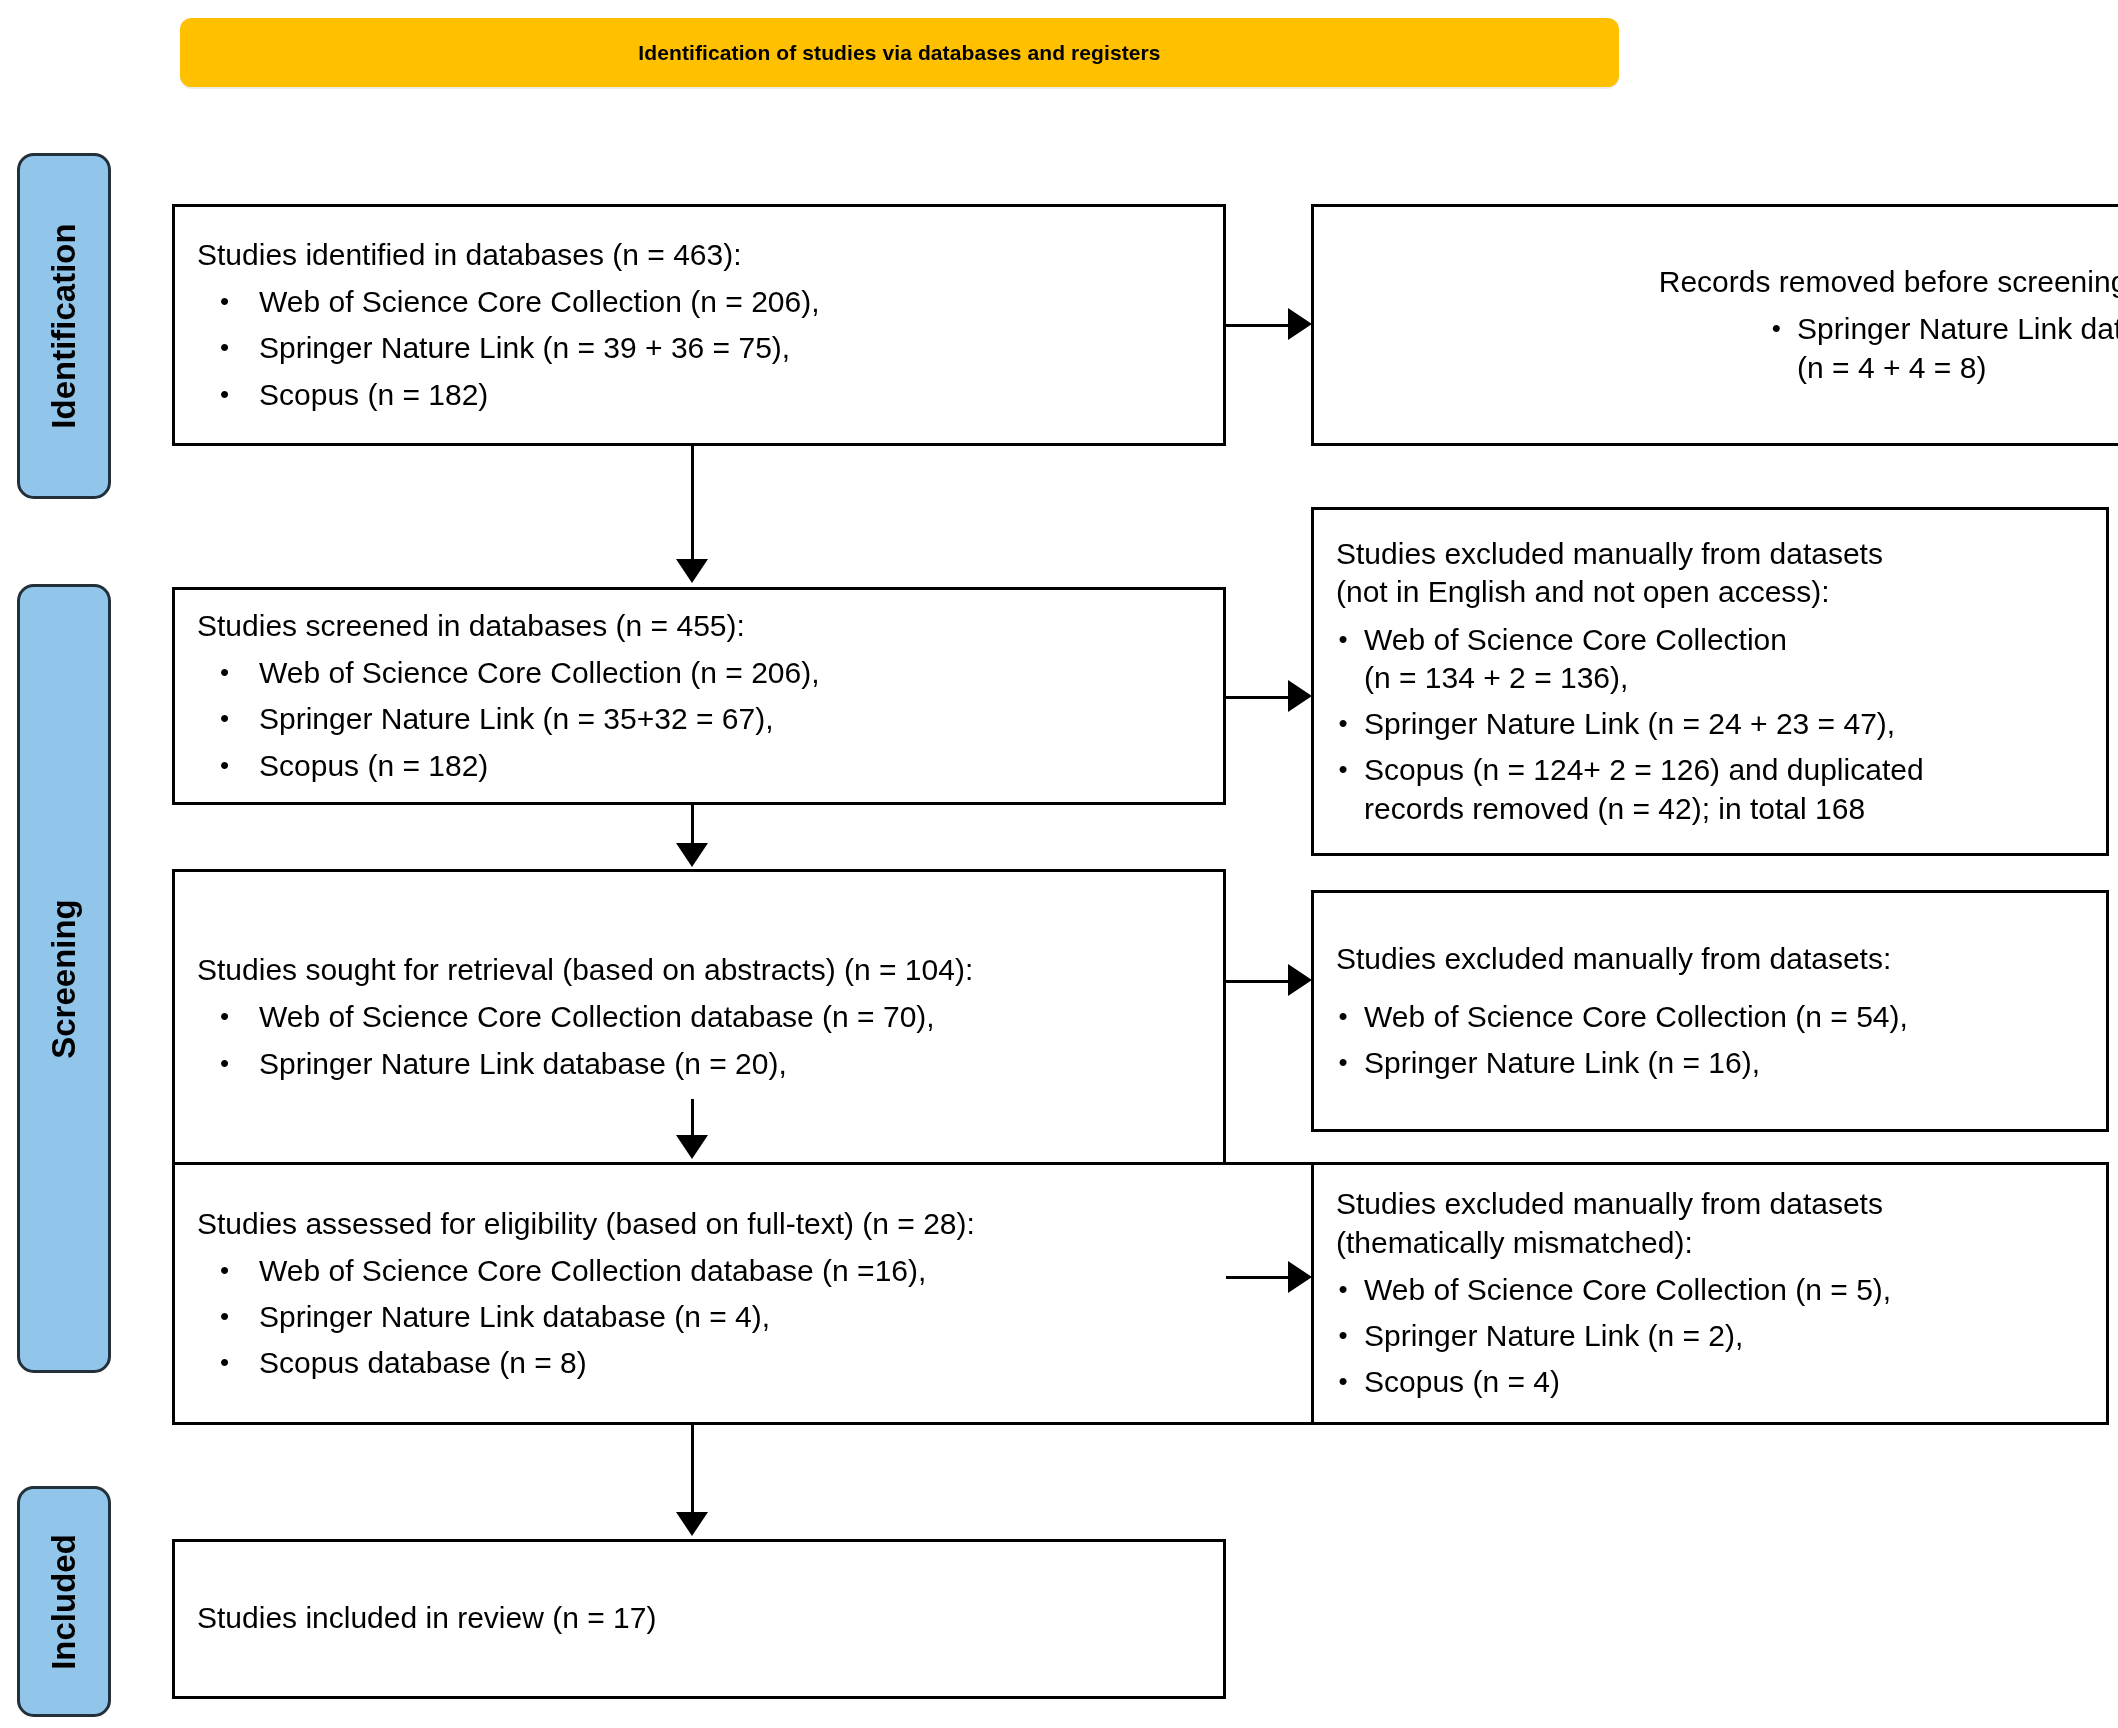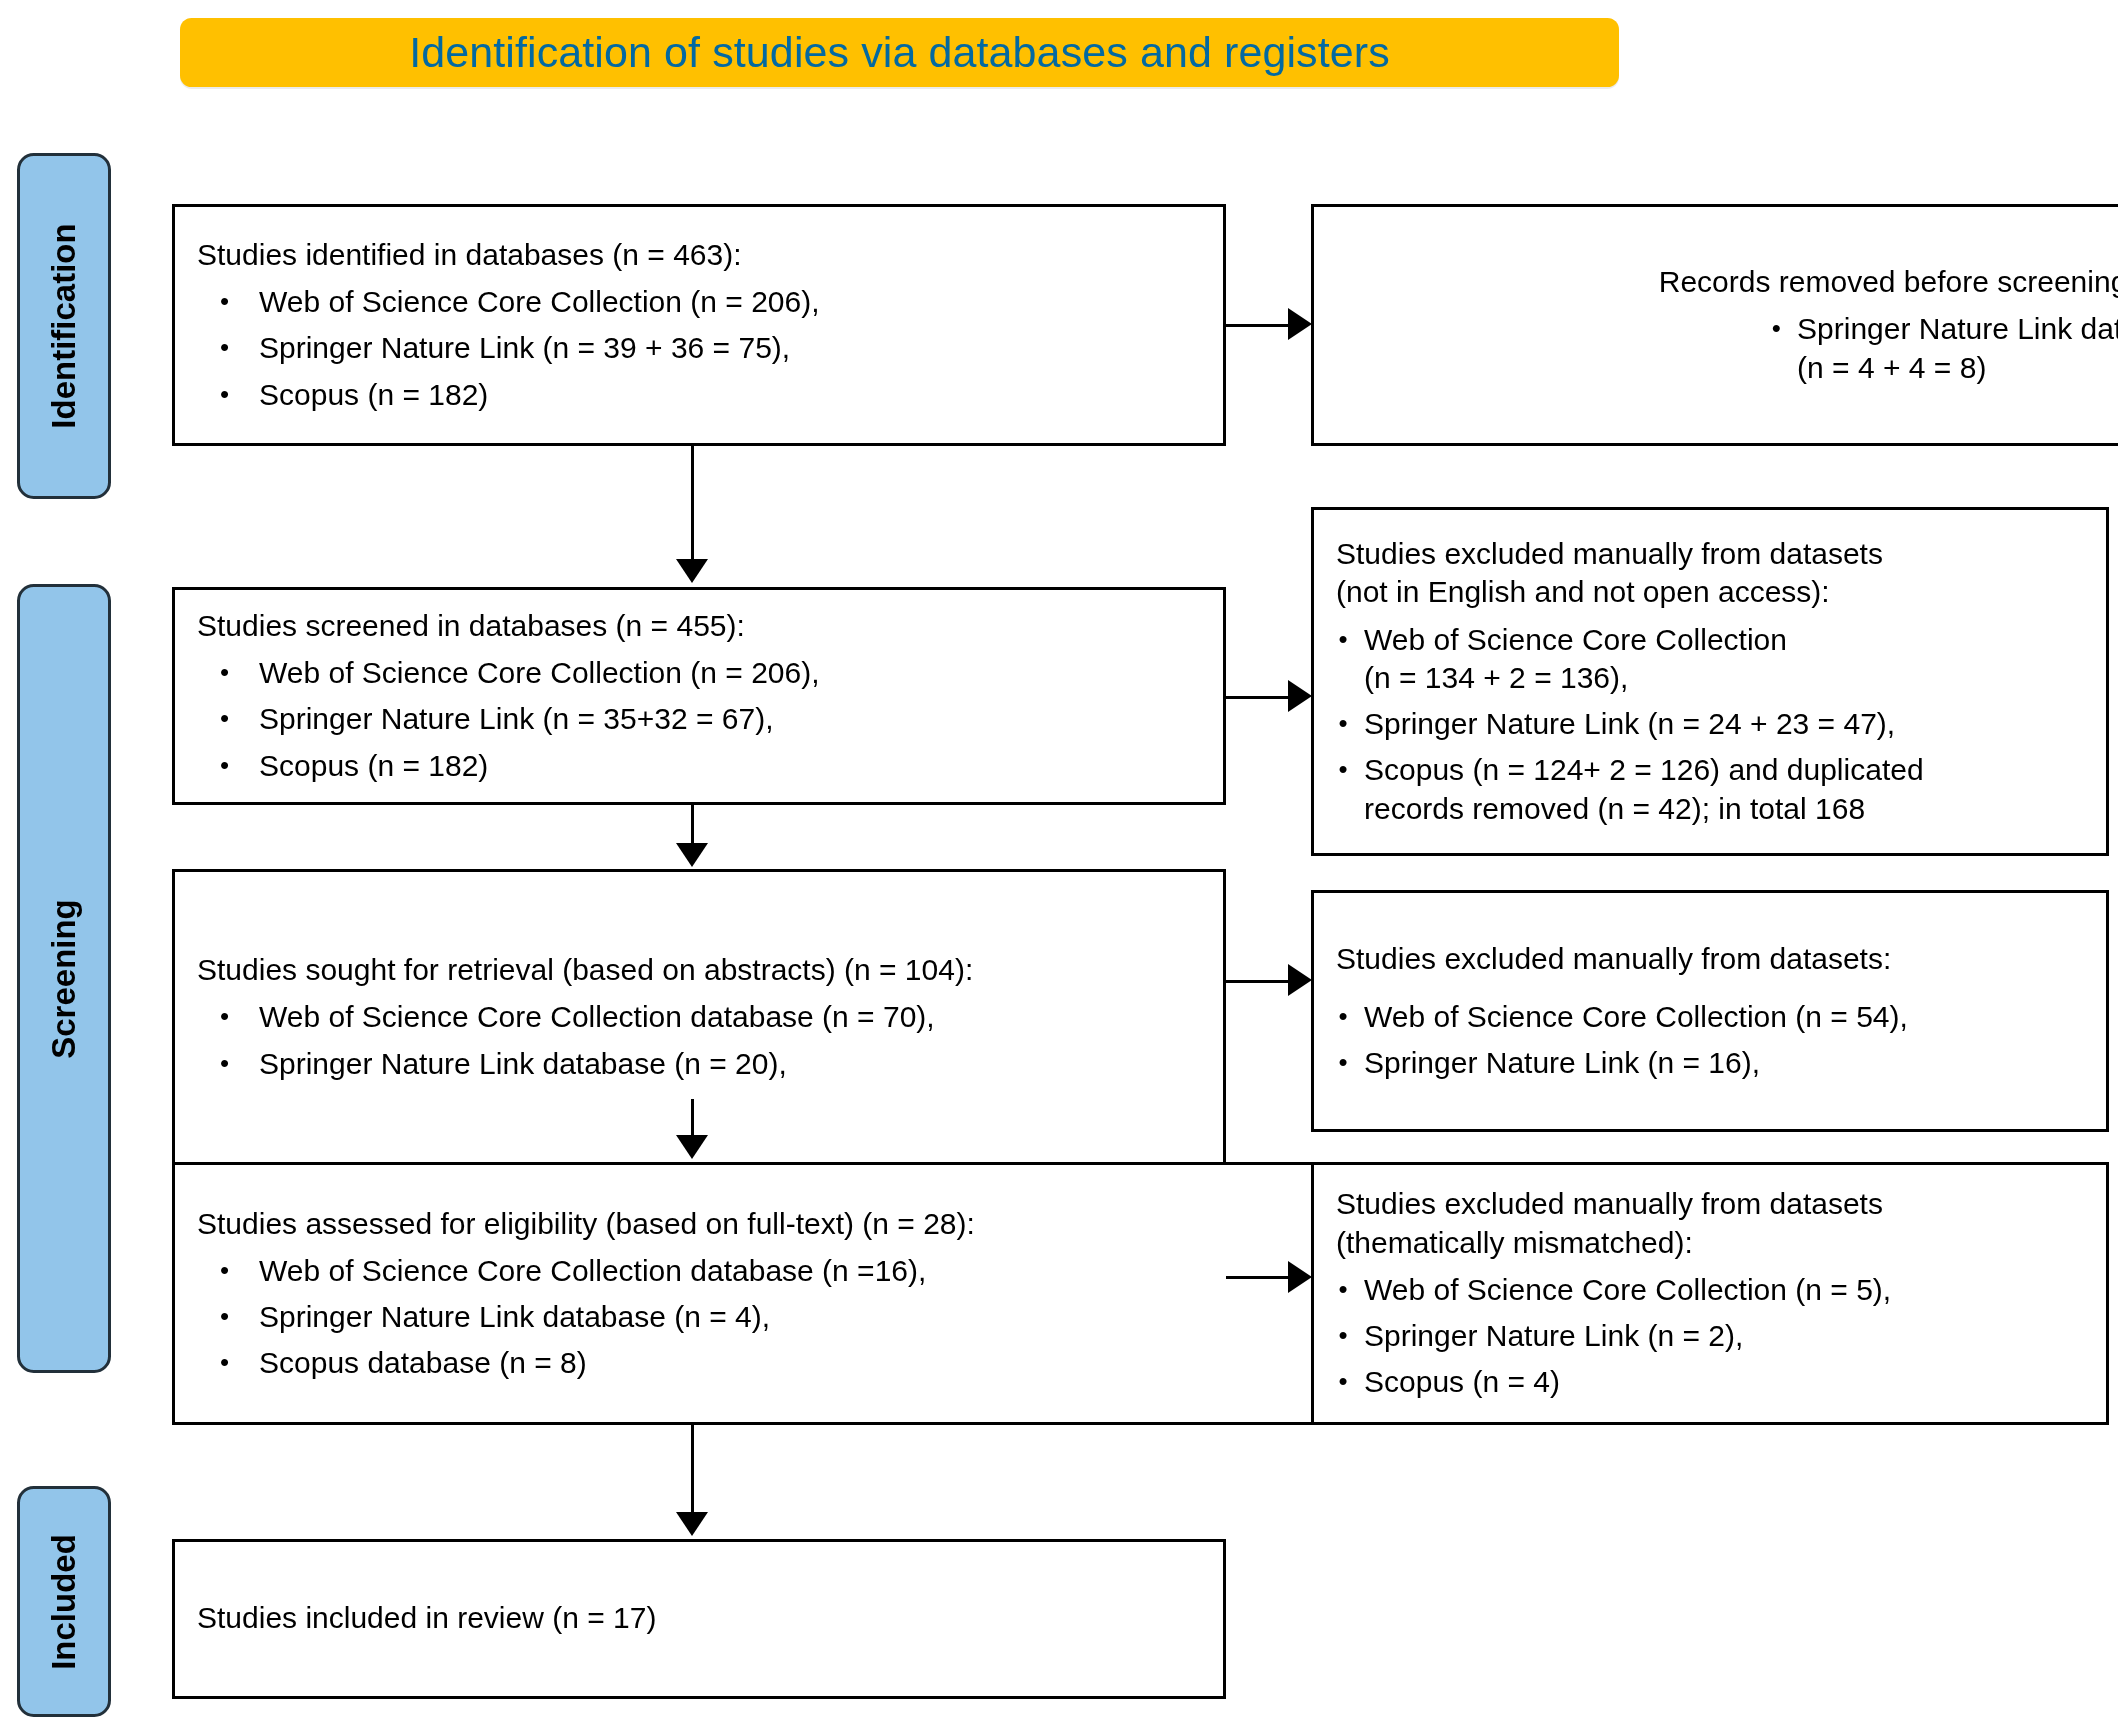--- a/index.html
+++ b/index.html
@@ -29,24 +29,24 @@
     width: 1439px;
     height: 69px;
     background: #FFC000;
     border-radius: 11.5px;
     display: flex;
     align-items: center;
     justify-content: center;
     box-shadow: 0 1.9px 0 rgba(0,0,0,0.08);
   }
   .banner-title {
-    font-size: 43px;
-    font-weight: normal;
+    font-size: 21px;
+    font-weight: bold;
     letter-spacing: 0.1px;
-    color: #0369a1;
+    color: #000000;
     white-space: nowrap;
   }
 
   
   .stage-label {
     position: absolute;
     background: #92C5EA;
     border: 3.8px solid #22303A;
     border-radius: 16.7px;
     box-sizing: border-box;

